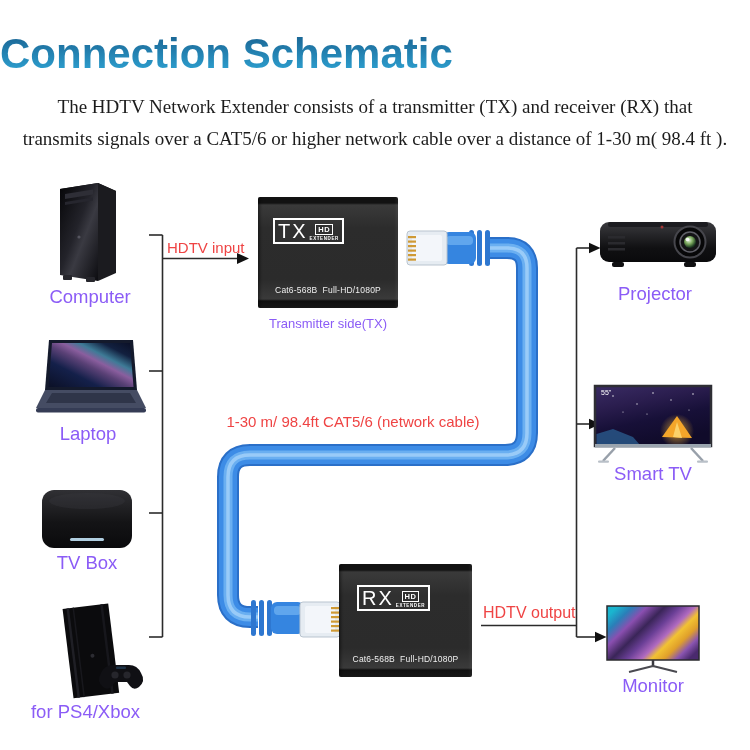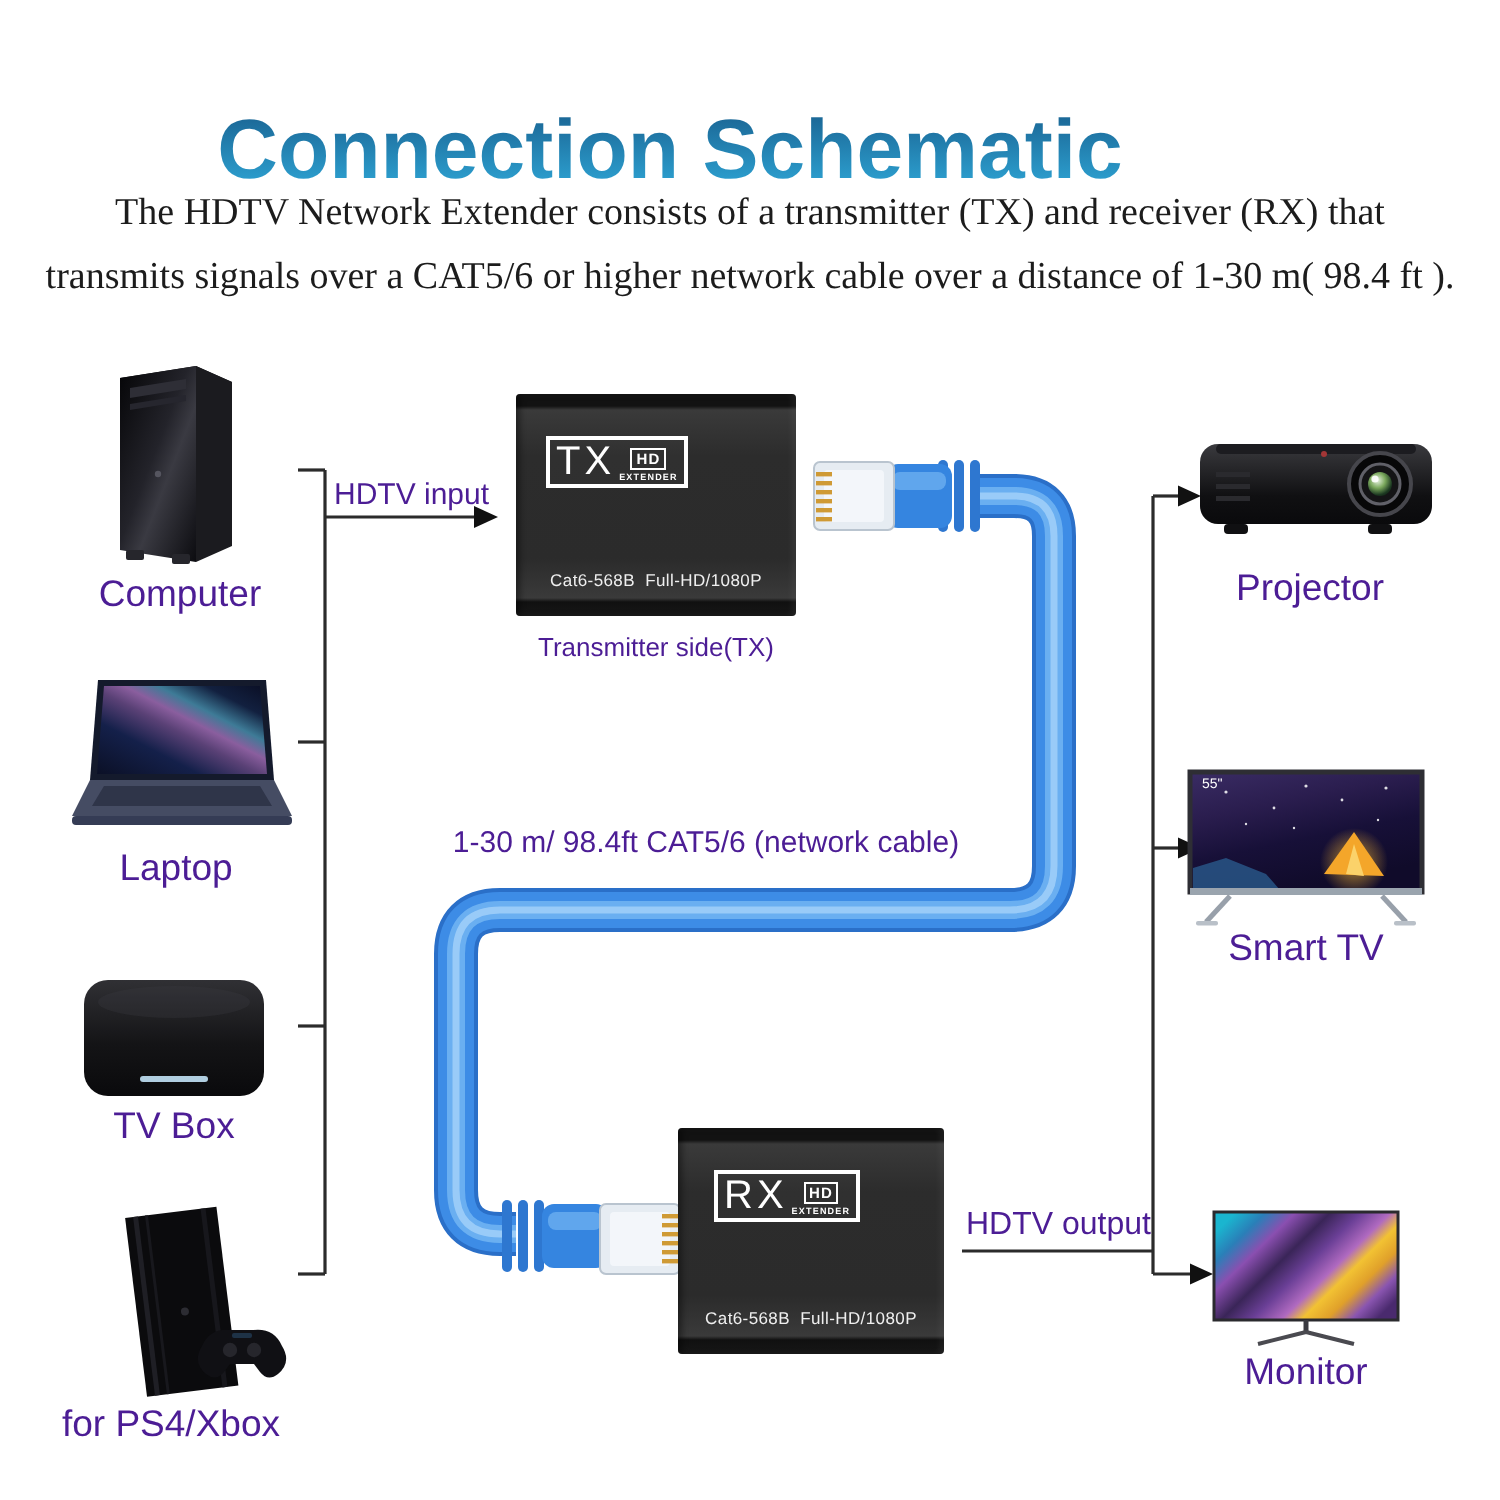--- a/index.html
+++ b/index.html
@@ -1,27 +1,27 @@
 <!DOCTYPE html>
 <html><head>
 <meta charset="utf-8">
 <style>
   html,body{margin:0;padding:0;background:#fff;}
   .canvas{position:relative;width:750px;height:750px;background:#fff;overflow:hidden;
           font-family:"Liberation Sans",sans-serif;}
-  .title{position:absolute;left:0;top:30px;width:670px;text-align:center;
+  .title{position:absolute;left:0;top:30px;width:670px;
          font-size:42px;font-weight:bold;letter-spacing:0px;
          background:linear-gradient(180deg,#1a6493 10%,#2fa7d7 95%);
          -webkit-background-clip:text;background-clip:text;
-         color:transparent;margin-top:21px;-webkit-text-fill-color:transparent;}
+         color:transparent;-webkit-text-fill-color:transparent;}
   .desc{position:absolute;left:0;width:750px;text-align:center;font-size:19px;color:#1c1c1c;font-family:Liberation Serif, serif;}
   .desc1{top:96px;}
   .desc2{top:128px;}
-  .lbl{position:absolute;text-align:center;font-size:18.5px;color:#4c1d95;white-space:nowrap;}
-  .conn-lbl{position:absolute;font-size:15px;color:#4c1d95;white-space:nowrap;}
+  .lbl{position:absolute;text-align:center;font-size:18.5px;color:#8b5cf6;white-space:nowrap;}
+  .conn-lbl{position:absolute;font-size:15px;color:#ef4444;white-space:nowrap;}
   .wires{position:absolute;left:0;top:0;z-index:1;}
   .dev{position:absolute;z-index:2;}
   
   .extbox{position:absolute;z-index:2;border-radius:2px;
           background:linear-gradient(180deg,#121212 0%,#121212 6px,#3a3a3a 8px,#2c2c2c 28%,
                      #2b2b2b 74%,#3a3a3a calc(100% - 9px),#101010 calc(100% - 7px),#181818 100%);
           box-shadow:inset -2px 0 3px rgba(255,255,255,0.06), inset 2px 0 3px rgba(0,0,0,0.4);}
   .badge-frame{position:absolute;border:2px solid #fff;display:flex;align-items:center;
                padding:1px 3px;background:rgba(255,255,255,0.02);}
   .badge-main{font-size:20px;font-weight:normal;color:#fff;letter-spacing:2px;line-height:20px;}

